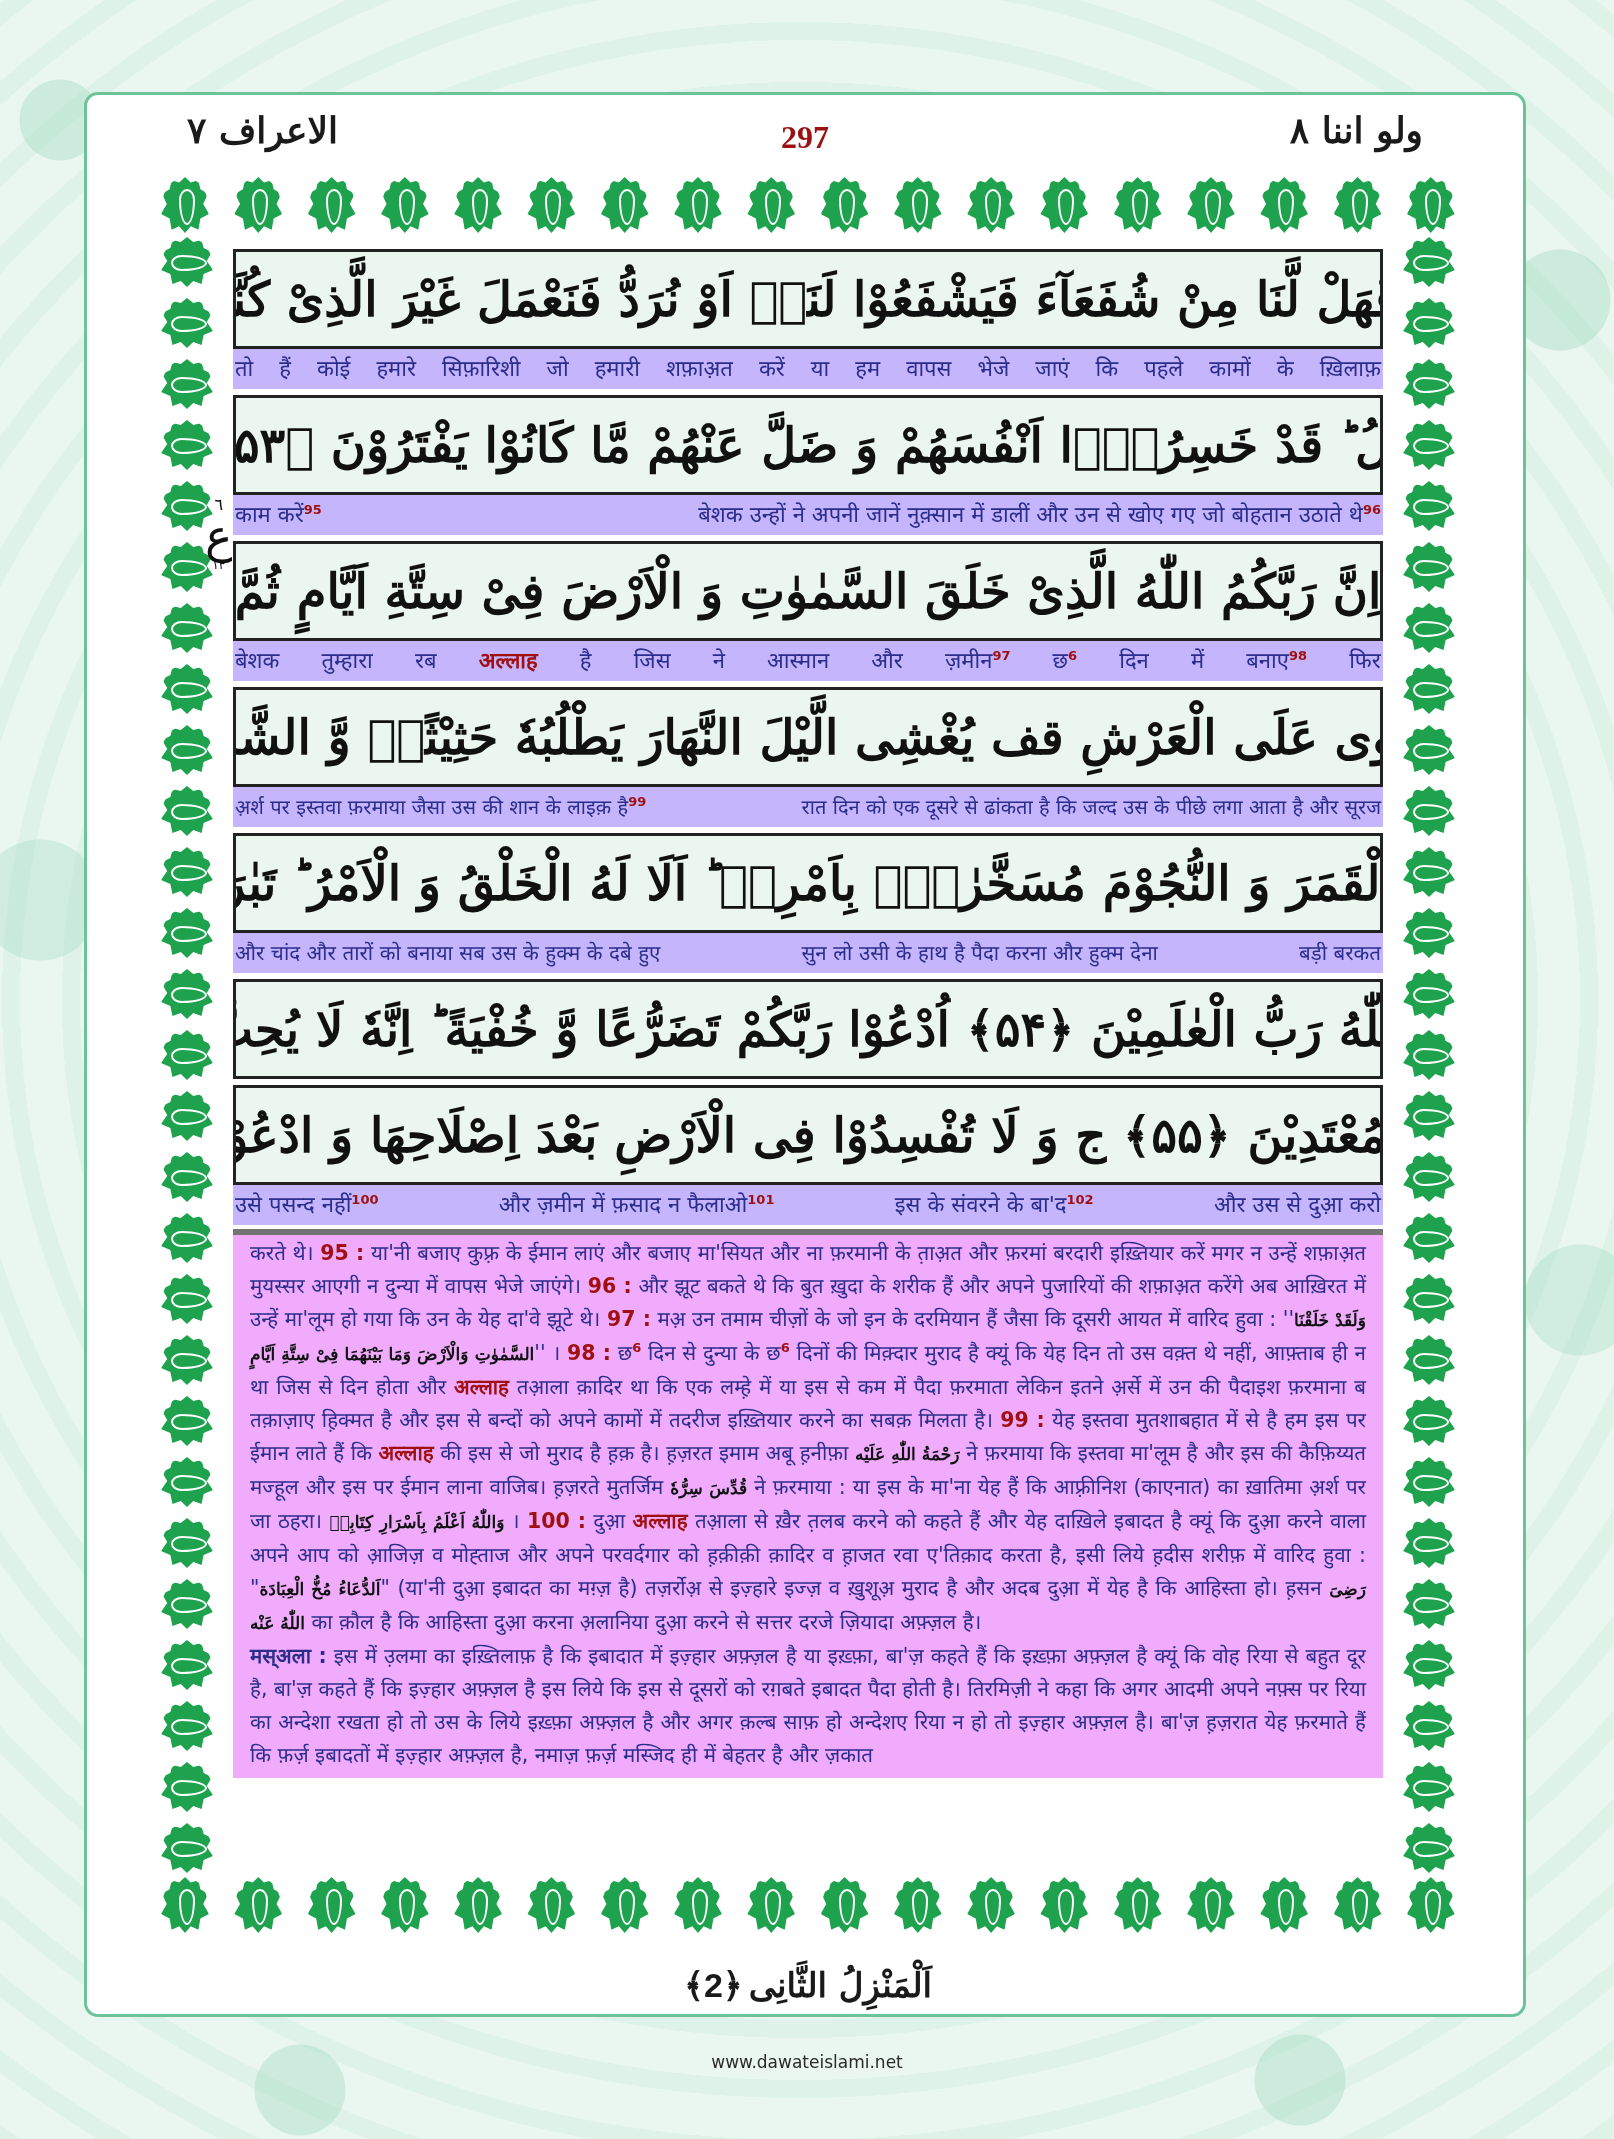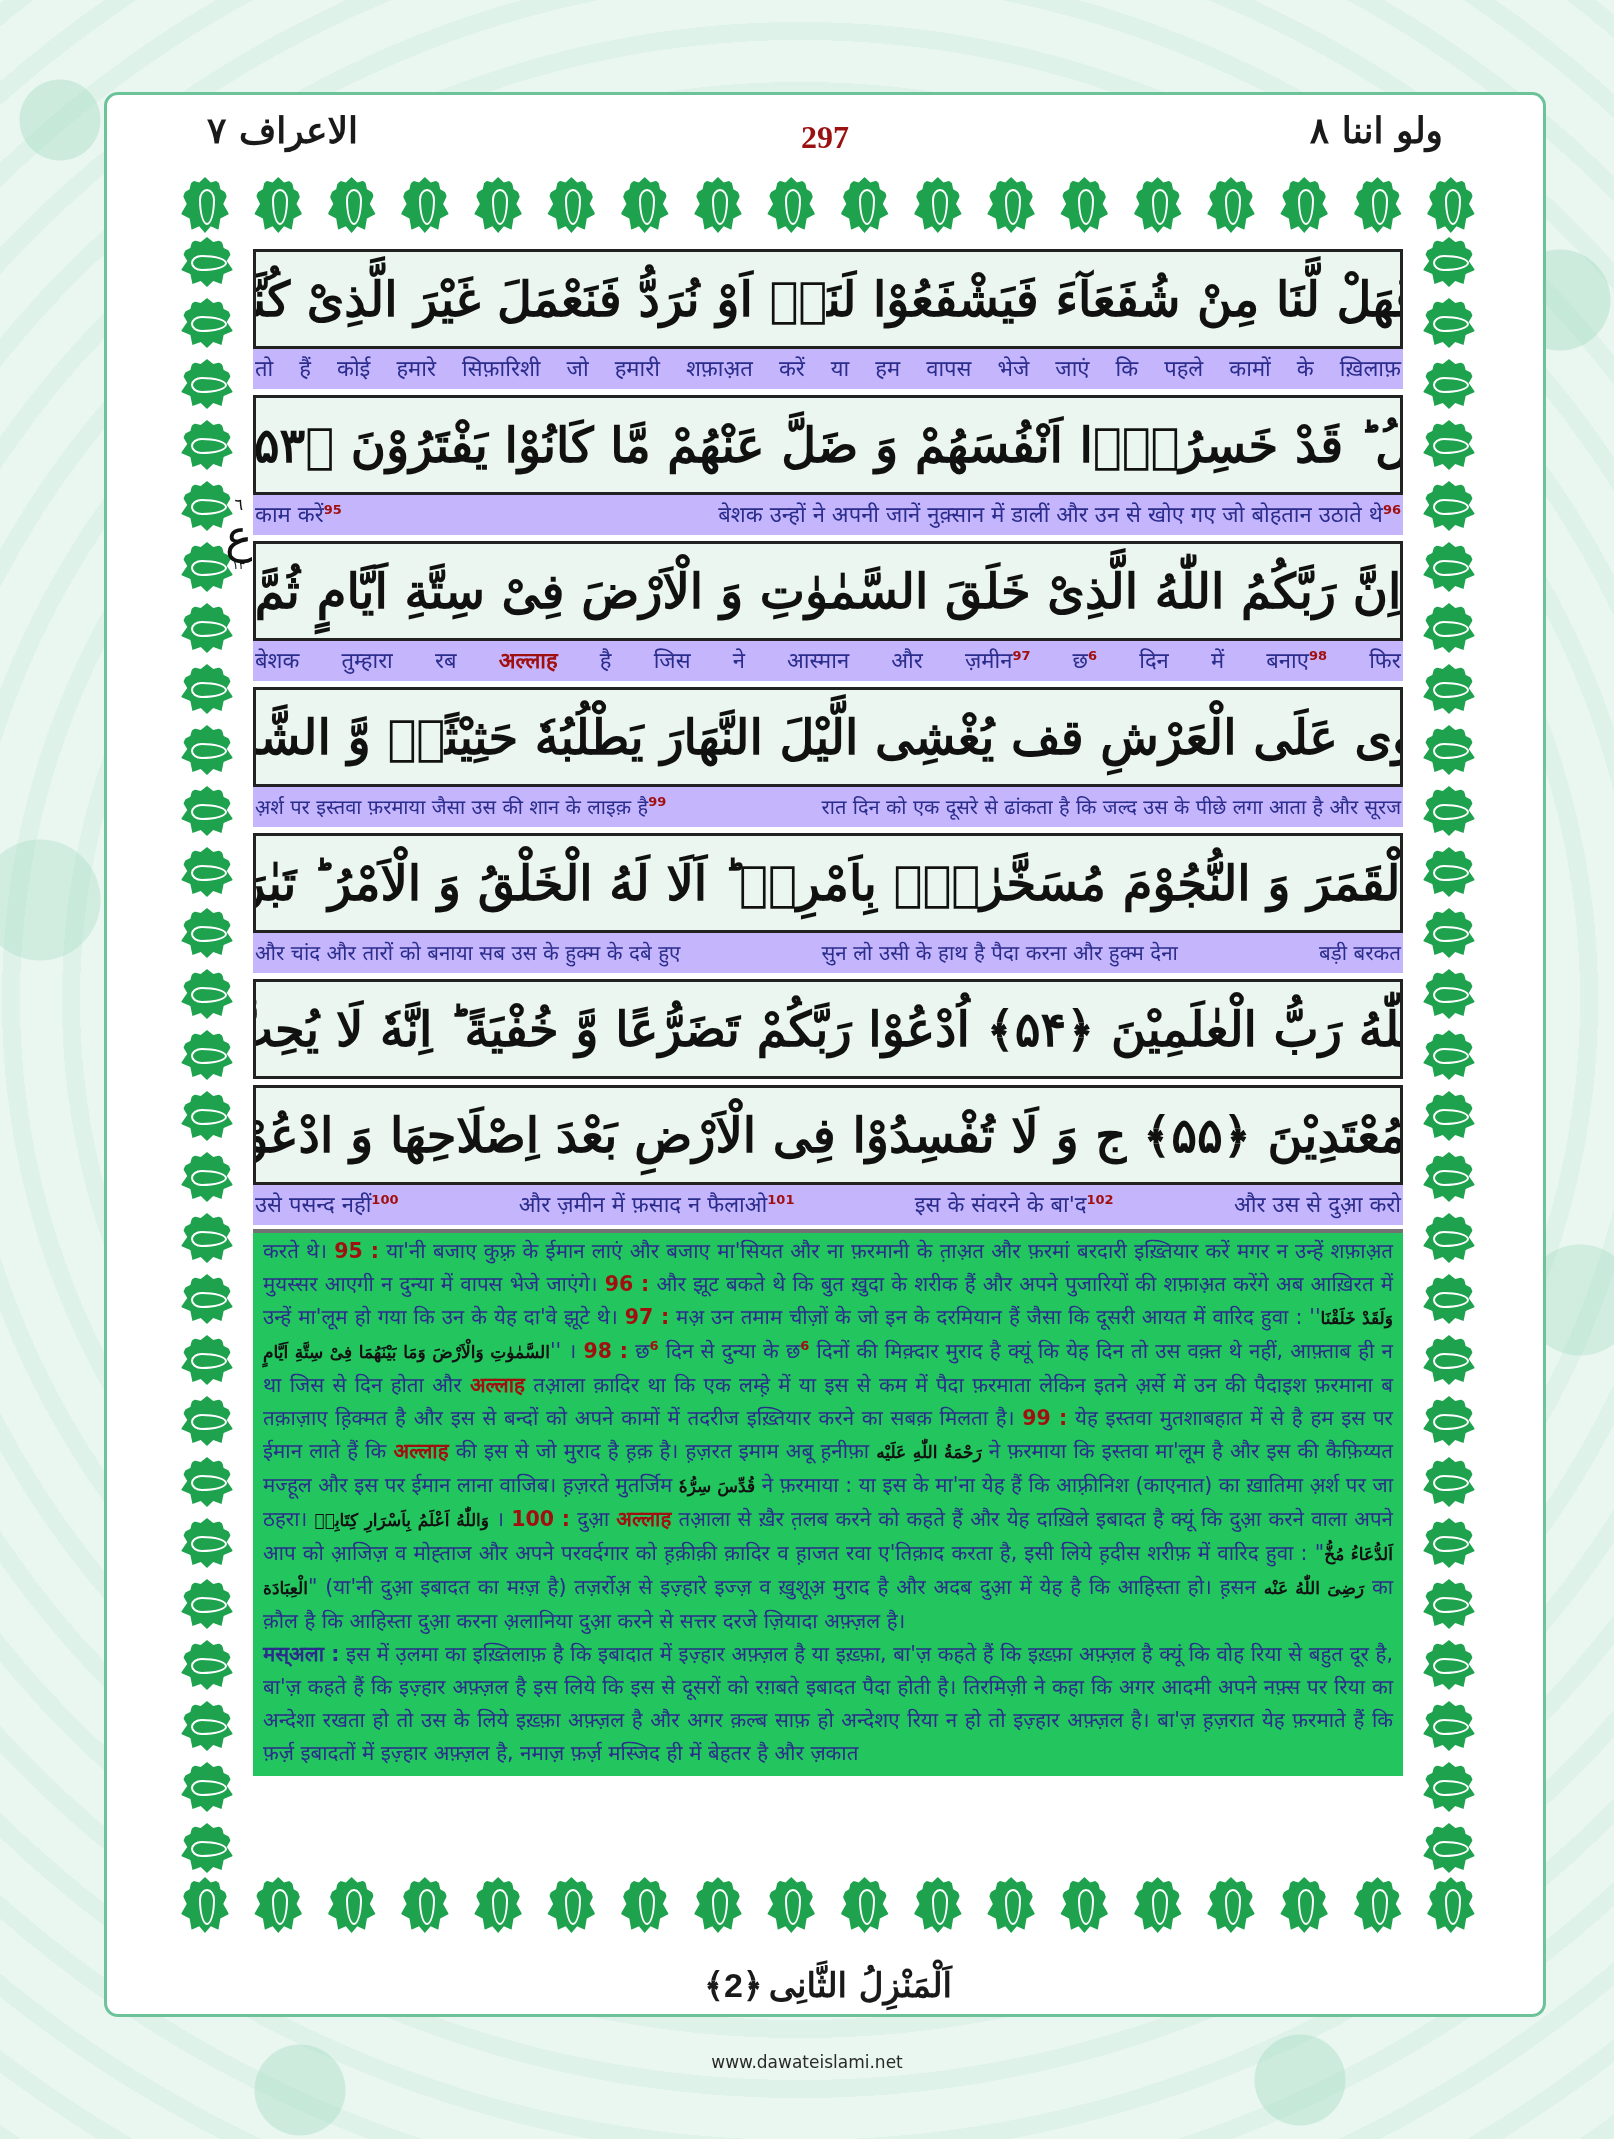--- a/index.html
+++ b/index.html
@@ -17,21 +17,20 @@
       repeating-radial-gradient(circle at 800px 1000px, rgba(170,225,200,0.18) 0 18px, transparent 18px 60px);
     font-family: "DejaVu Sans", sans-serif;
   }
   .page {
     position: absolute;
     left: 84px; top: 92px;
     width: 1442px; height: 1925px;
     background: #ffffff;
     border: 3px solid #6cc39a;
     border-radius: 14px;
-    margin-left: 20px;
   }
   .header {
     position: absolute; left: 0; top: 0; width: 100%; height: 75px;
   }
   .header .left-title, .header .right-title {
     position: absolute; top: 14px;
     font-family: "DejaVu Serif", serif;
     font-size: 36px; font-weight: bold; color: #1a1a1a;
   }
   .header .left-title { left: 100px; }
@@ -83,26 +82,26 @@
     font-size: 22px; color: #2b2d8c;
     white-space: nowrap; overflow: hidden;
     display: flex; justify-content: space-between;
     padding: 0 2px;
   }
   .translation .seg { white-space: nowrap; }
   .allah { color: #a01010; font-weight: bold; }
   sup.fn { color: #a01010; font-weight: bold; font-size: 13px; vertical-align: super; line-height: 0; }
   .notes {
     margin-top: 4px;
-    border-top: 4px solid #737373;
-    background: #22c55e;
+    border-top: 6px solid #737373;
+    background: #f0abfc;
     font-family: "DejaVu Sans", sans-serif;
     font-size: 20.5px; line-height: 33px; color: #2b2d8c;
     text-align: justify;
-    padding: 2px 10px 6px;
+    padding: 2px 17px 6px;
   }
   .notes .num { color: #a01010; font-weight: bold; }
   .notes .bold-label { color: #2b2d8c; font-weight: bold; }
   .notes .ar { font-family: "DejaVu Serif", serif; font-weight: bold; color: #111; font-size: 17px; }
   .ruku {
     position: absolute; left: 118px; top: 402px;
     font-family: "DejaVu Serif", serif; color: #111;
     text-align: center; line-height: 1;
   }
   .ruku .top { font-size: 16px; display:block; }

